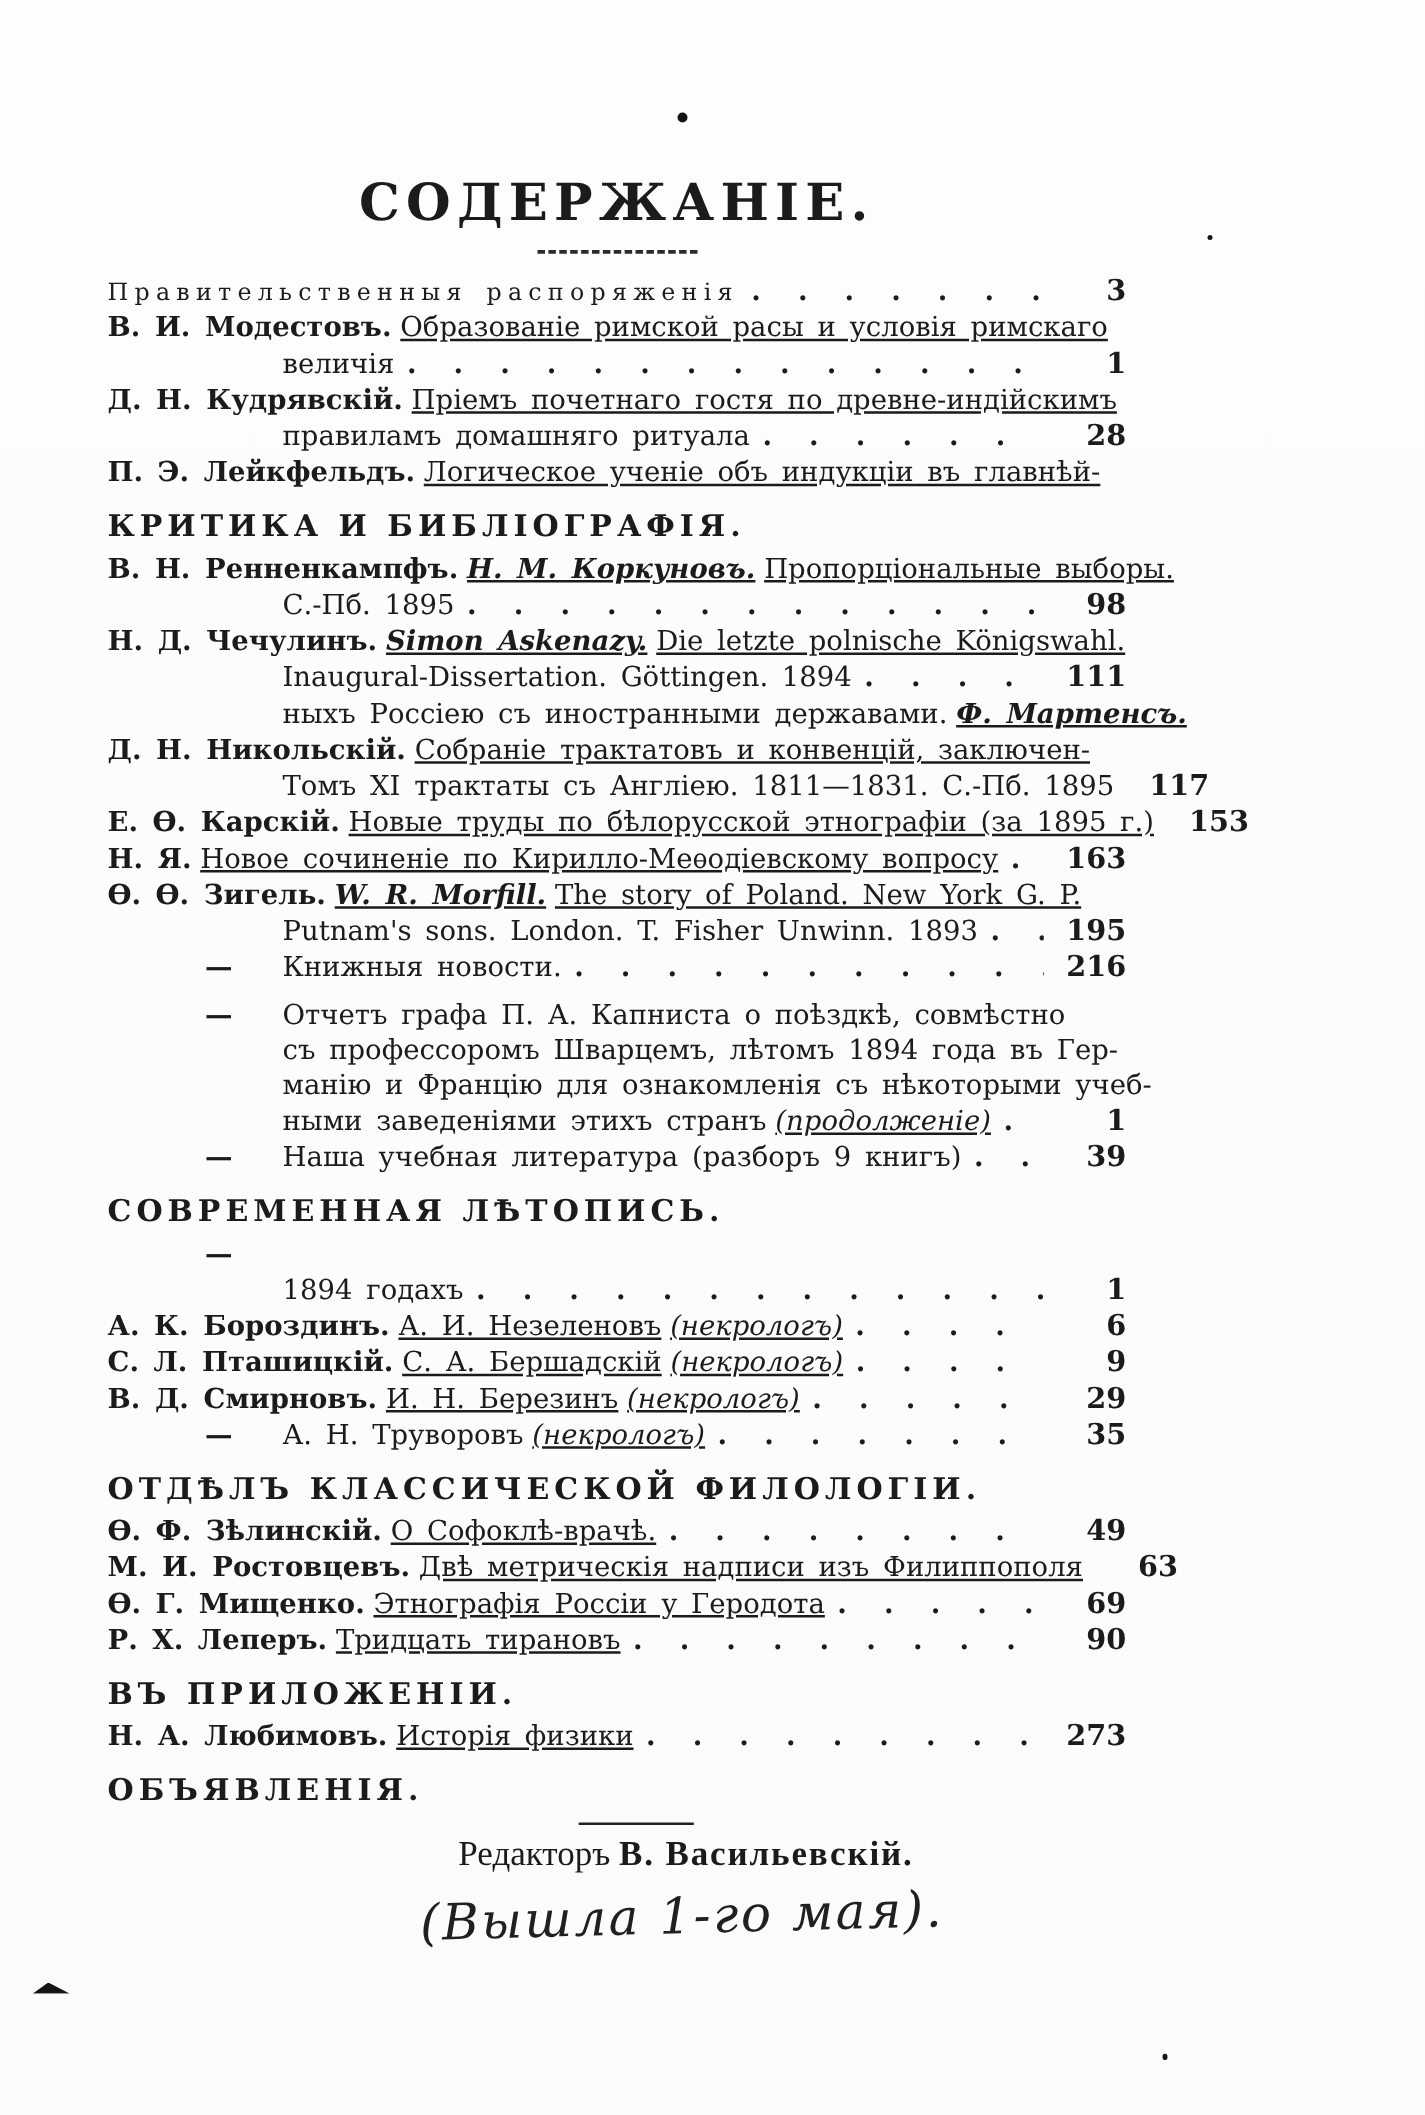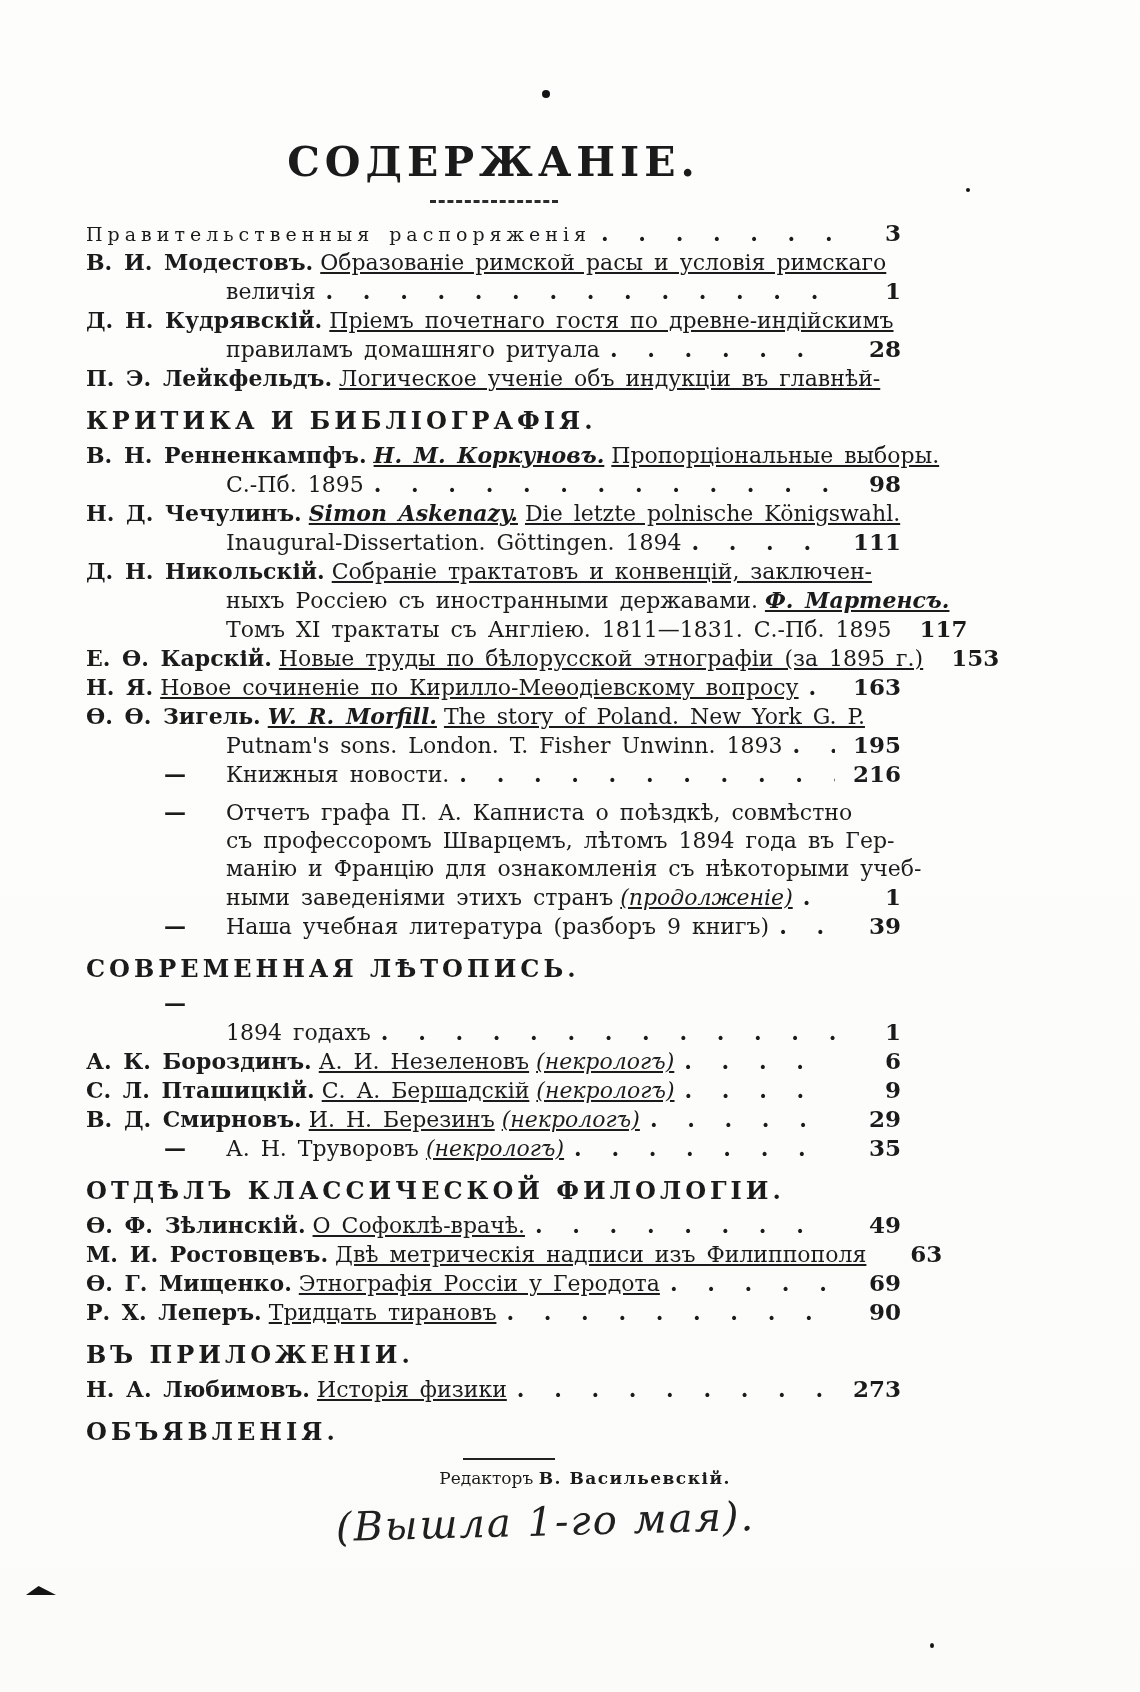--- a/index.html
+++ b/index.html
@@ -39,21 +39,21 @@
     content:". . . . . . . . . . . . . . . . . . . . . . . . . . . . . . . .";
     letter-spacing:9px;
   }
   .filler { flex:1 1 auto; }
   .pg { flex:0 0 58px; text-align:right; font-weight:bold; font-size:23px; }
   .sec-header {
     text-align:left; font-weight:bold; font-size:24px; letter-spacing:4px;
     line-height:28px; margin:14px 60px 6px 0; white-space:nowrap;
   }
   .footer-rule { width:92px; height:2px; background:#222; margin:12px 0 0 377px; }
-  .editor-line { margin-top:8px; text-align:right; padding-right:170px; font-size:17px; }
+  .editor-line { margin-top:8px; text-align:right; padding-right:170px; font-size:28px;font-family:Liberation Serif, serif; }
   .editor-name { font-weight:bold; letter-spacing:1.5px; }
   .handwritten {
     margin:16px 0 0 250px; font-size:40px; font-style:italic;
     letter-spacing:2px; transform:rotate(-1.5deg); transform-origin:left center;
     color:#202020;
   }
   .speck { position:absolute; background:#141414; }
   .speck-round { border-radius:50%; }
   .speck-wedge { clip-path:polygon(0 100%, 42% 0, 100% 100%); }
 </style>
@@ -109,26 +109,26 @@
         <span class="txt"><span class="t-b">Н. Д. Чечулинъ.</span><span class="t-bi">Simon Askenazy.</span><span class="t-r">Die letzte polnische Königswahl.</span></span>
         <span class="filler"></span>
       </div>
       <div class="toc-row">
         <span class="lead"></span>
         <span class="txt"><span class="t-r">Inaugural-Dissertation. Göttingen. 1894</span></span>
         <span class="leader"></span>
         <span class="pg">111</span>
       </div>
       <div class="toc-row">
+        <span class="lead"></span>
+        <span class="txt"><span class="t-r">ныхъ Россіею съ иностранными державами.</span><span class="t-bi">Ф. Мартенсъ.</span></span>
+        <span class="filler"></span>
+      </div>
+      <div class="toc-row">
         <span class="txt"><span class="t-b">Д. Н. Никольскій.</span><span class="t-r">Собраніе трактатовъ и конвенцій, заключен-</span></span>
-        <span class="filler"></span>
-      </div>
-      <div class="toc-row">
-        <span class="lead"></span>
-        <span class="txt"><span class="t-r">ныхъ Россіею съ иностранными державами.</span><span class="t-bi">Ф. Мартенсъ.</span></span>
         <span class="filler"></span>
       </div>
       <div class="toc-row">
         <span class="lead"></span>
         <span class="txt"><span class="t-r">Томъ XI трактаты съ Англіею. 1811—1831. С.-Пб. 1895</span></span>
         <span class="leader"></span>
         <span class="pg">117</span>
       </div>
       <div class="toc-row">
         <span class="txt"><span class="t-b">Е. Ѳ. Карскій.</span><span class="t-r">Новые труды по бѣлорусской этнографіи (за 1895 г.)</span></span>

